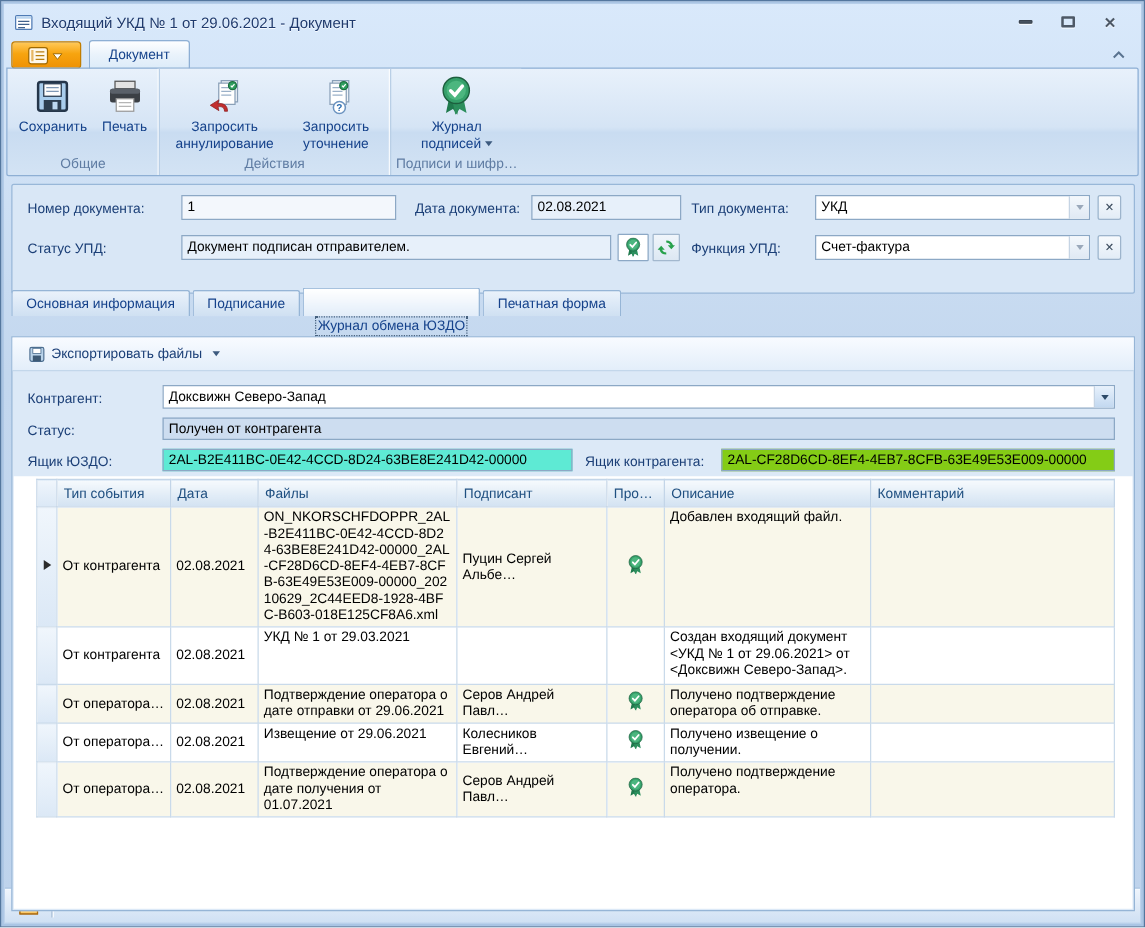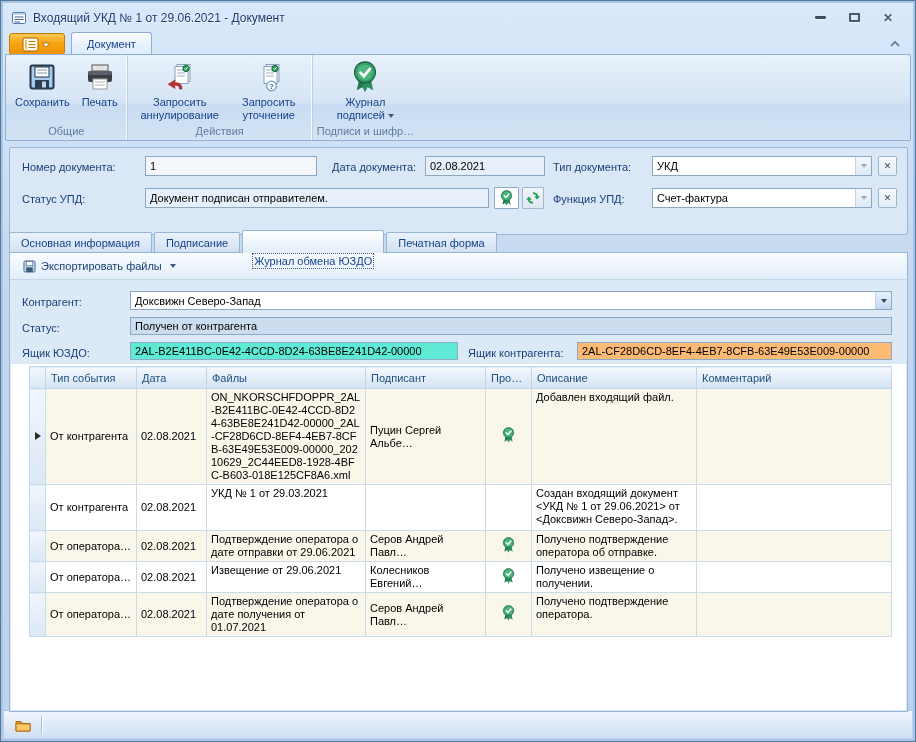--- a/index.html
+++ b/index.html
@@ -85,21 +85,21 @@
     border:1px solid #96b5d6; border-bottom:none; border-radius:2px 2px 0 0;
     color:#15428b; position:relative; z-index:1;
   }
   .ptab.active {
     height:23px; background:linear-gradient(#ffffff,#e2edf9);
     z-index:3;
   }
   .ptab.active .ptab-label { outline:1px dotted #46617e; outline-offset:1px;margin-top:38px; }
   
   .tabpage {
-    position:absolute; left:8px; top:251px; width:899px; height:460px;
+    position:absolute; left:8px; top:268px; width:899px; height:460px;
     background:#dce9f7; border:1px solid #96b5d6; z-index:2;padding-left:17px;
   }
   .toolbar {
     position:absolute; left:0; right:0; top:0; height:27px;
     background:linear-gradient(#f8fbff,#e3eefa);
     border-bottom:1px solid #c3d7eb; display:flex; align-items:center;
   }
   .tbtn { display:flex; align-items:center; gap:5px; margin-left:7px; padding:2px 6px; border-radius:2px; color:#1b3f77; }
   .gridhost { position:absolute; left:1px; right:1px; top:111px; bottom:1px; background:#fff; }
   
@@ -350,21 +350,21 @@
           <i></i>
         </span>
     </span>
 
     <span class="flabel" style="left:12px;top:68px">Статус:</span>
     <span class="field" style="left:120px;top:64px;width:762px;height:18px;background:#cdddf0;line-height:16px">Получен от контрагента</span>
 
     <span class="flabel" style="left:12px;top:93px">Ящик ЮЗДО:</span>
     <span class="field" style="left:120px;top:89px;width:328px;height:18px;background:#5eead4;line-height:16px">2AL-B2E411BC-0E42-4CCD-8D24-63BE8E241D42-00000</span>
     <span class="flabel" style="left:458px;top:93px">Ящик контрагента:</span>
-    <span class="field" style="left:567px;top:89px;width:315px;height:18px;background:#fdba74;line-height:16px">2AL-CF28D6CD-8EF4-4EB7-8CFB-63E49E53E009-00000</span>
+    <span class="field" style="left:567px;top:89px;width:315px;height:18px;background:#84cc16;line-height:16px">2AL-CF28D6CD-8EF4-4EB7-8CFB-63E49E53E009-00000</span>
 
     <div class="gridhost">
       <table class="grid">
         <colgroup>
           <col style="width:16px">
             <col style="width:91px">
             <col style="width:70px">
             <col style="width:159px">
             <col style="width:120px">
             <col style="width:46px">

